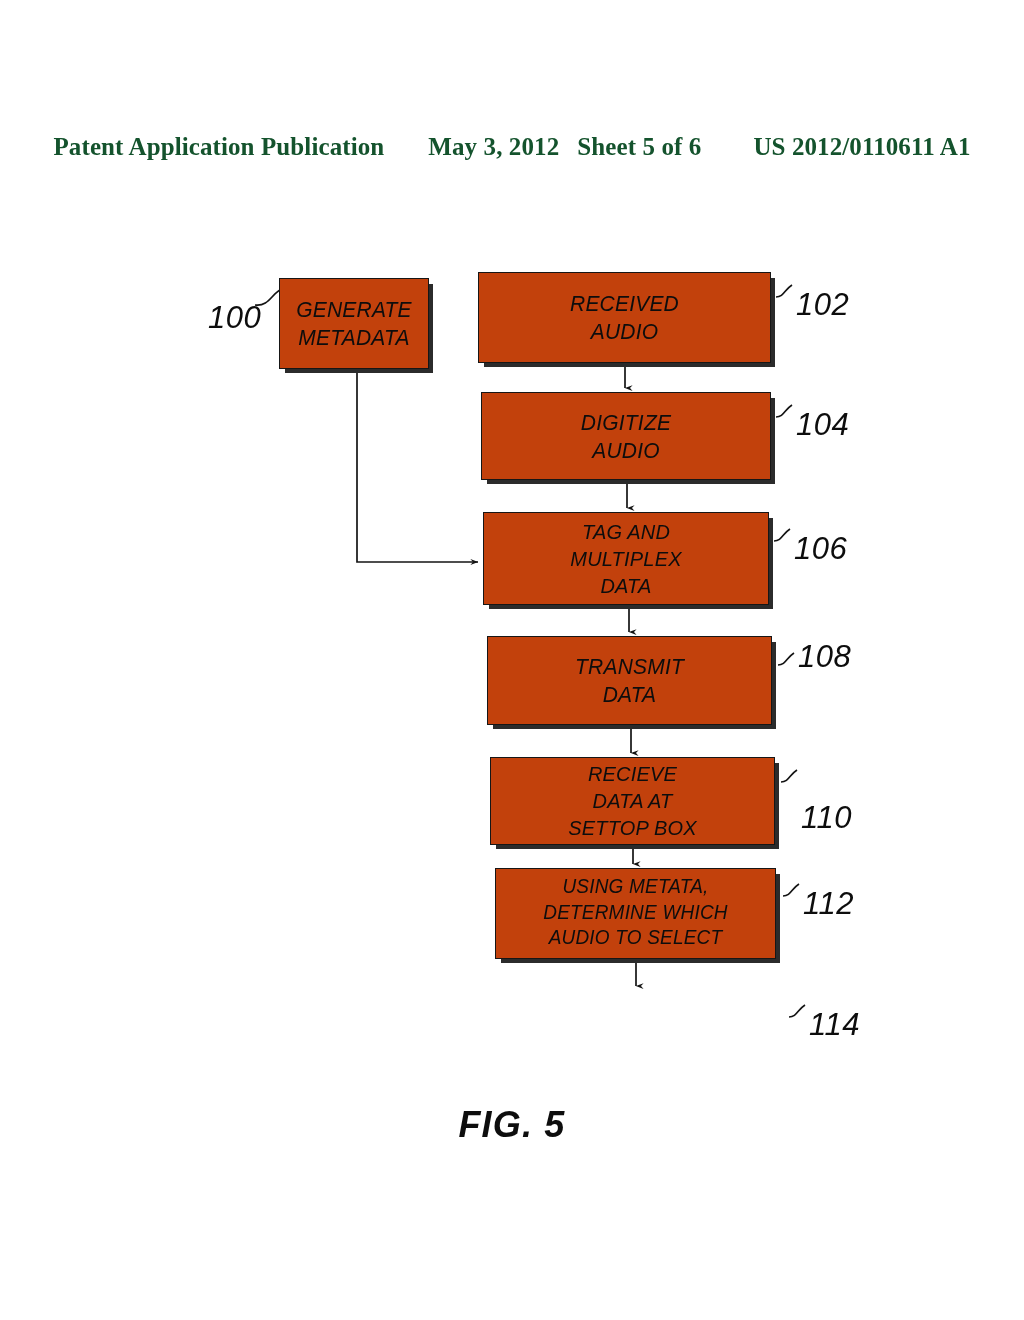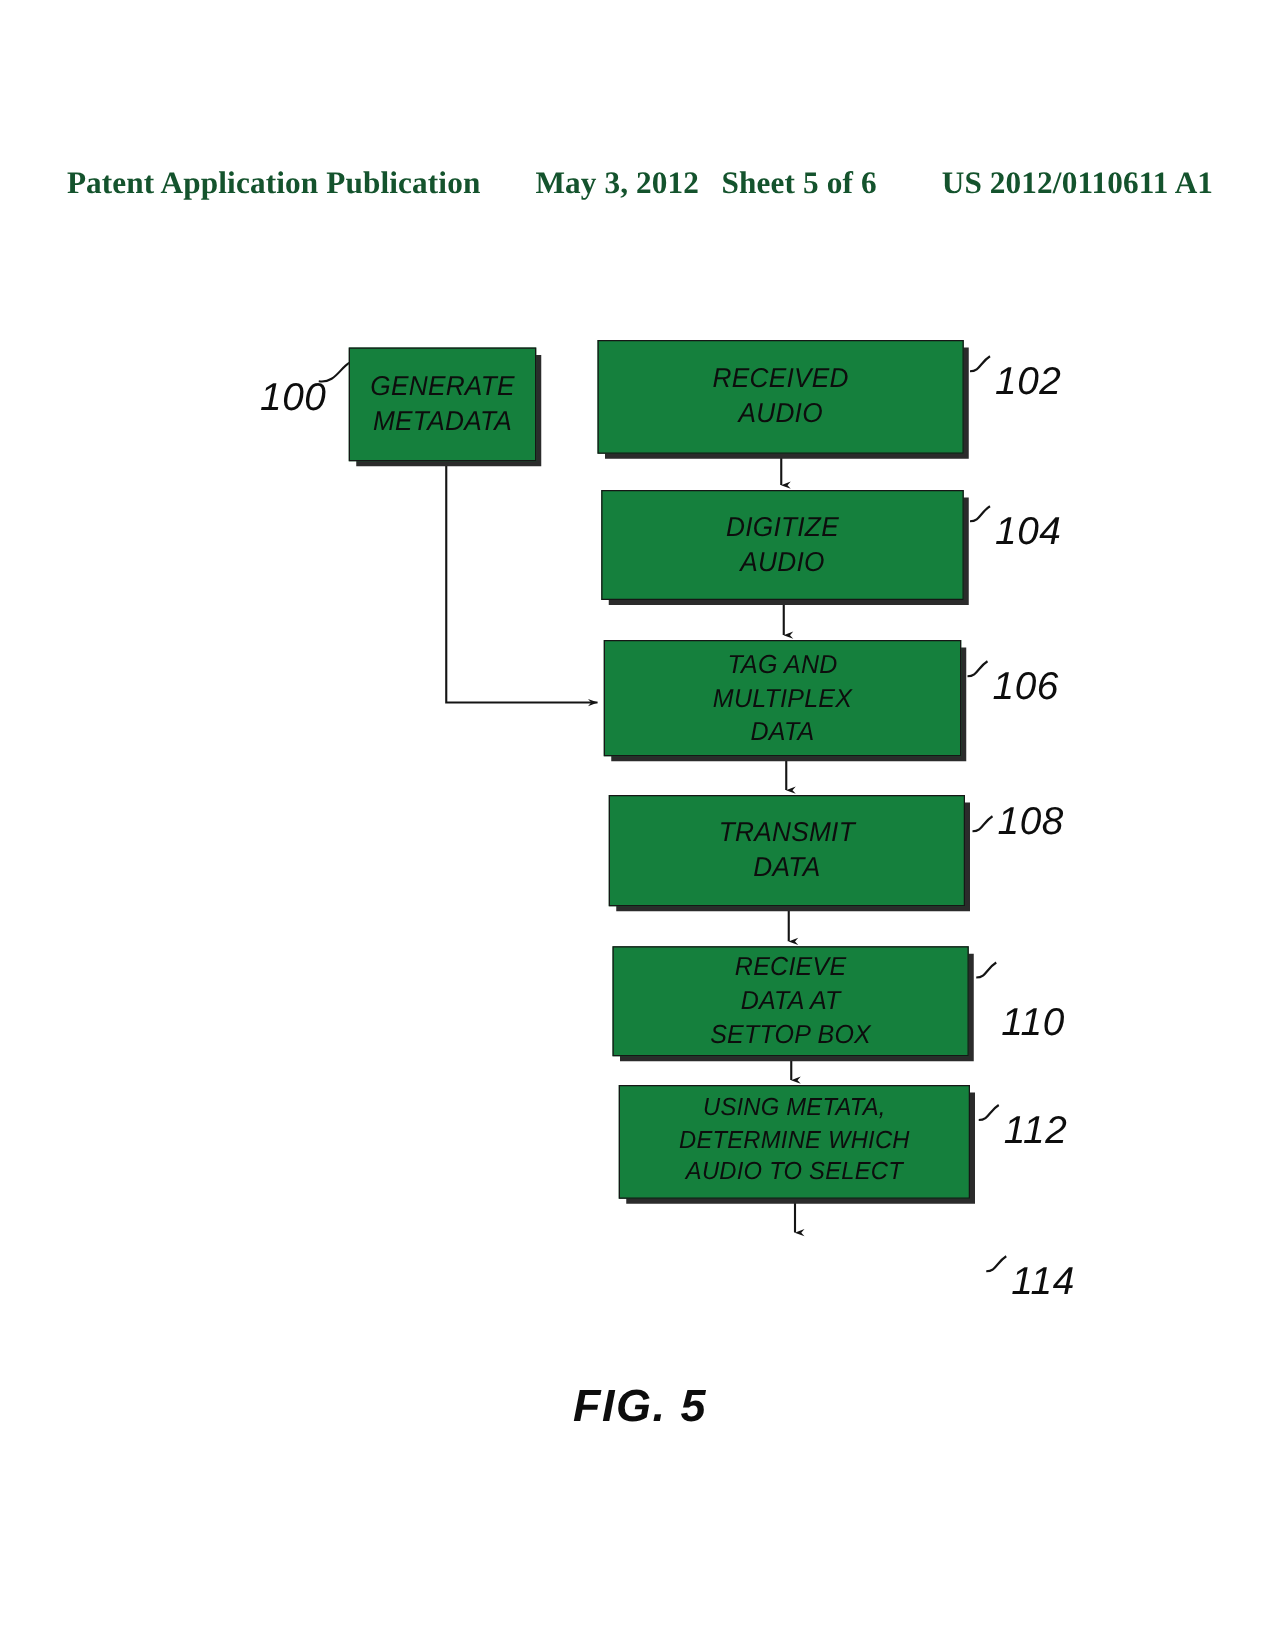--- a/index.html
+++ b/index.html
@@ -52,21 +52,21 @@
     left: 0;
     width: 1024px;
     height: 1320px;
   }
 
   
   .flow-box {
     position: absolute;
     box-sizing: border-box;
     border: 1.6px solid #161616;
-    background: #15803d;
+    background: #c2410c;
     box-shadow: 5px 5px 0 -1px #2b2b2b;
     display: flex;
     align-items: center;
     justify-content: center;
     text-align: center;
   }
   .flow-box .box-text {
     font-family: "Liberation Sans", sans-serif;
     font-style: italic;
     font-weight: 500;

